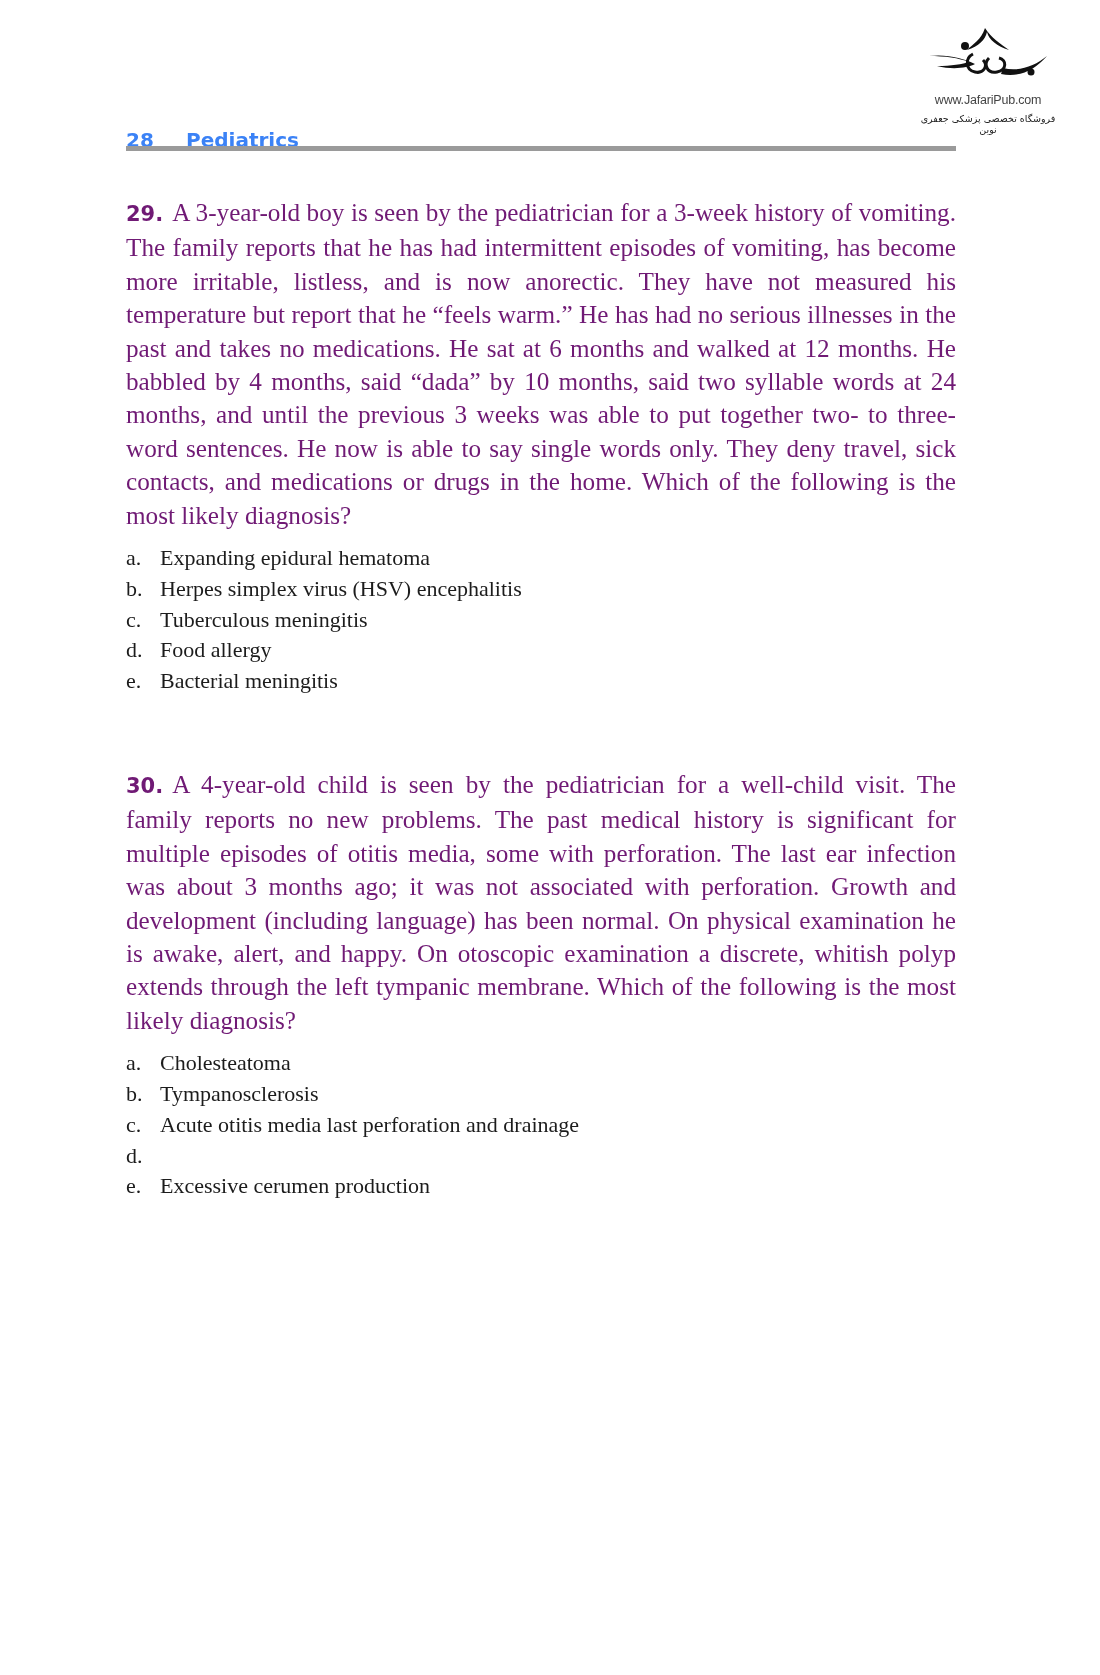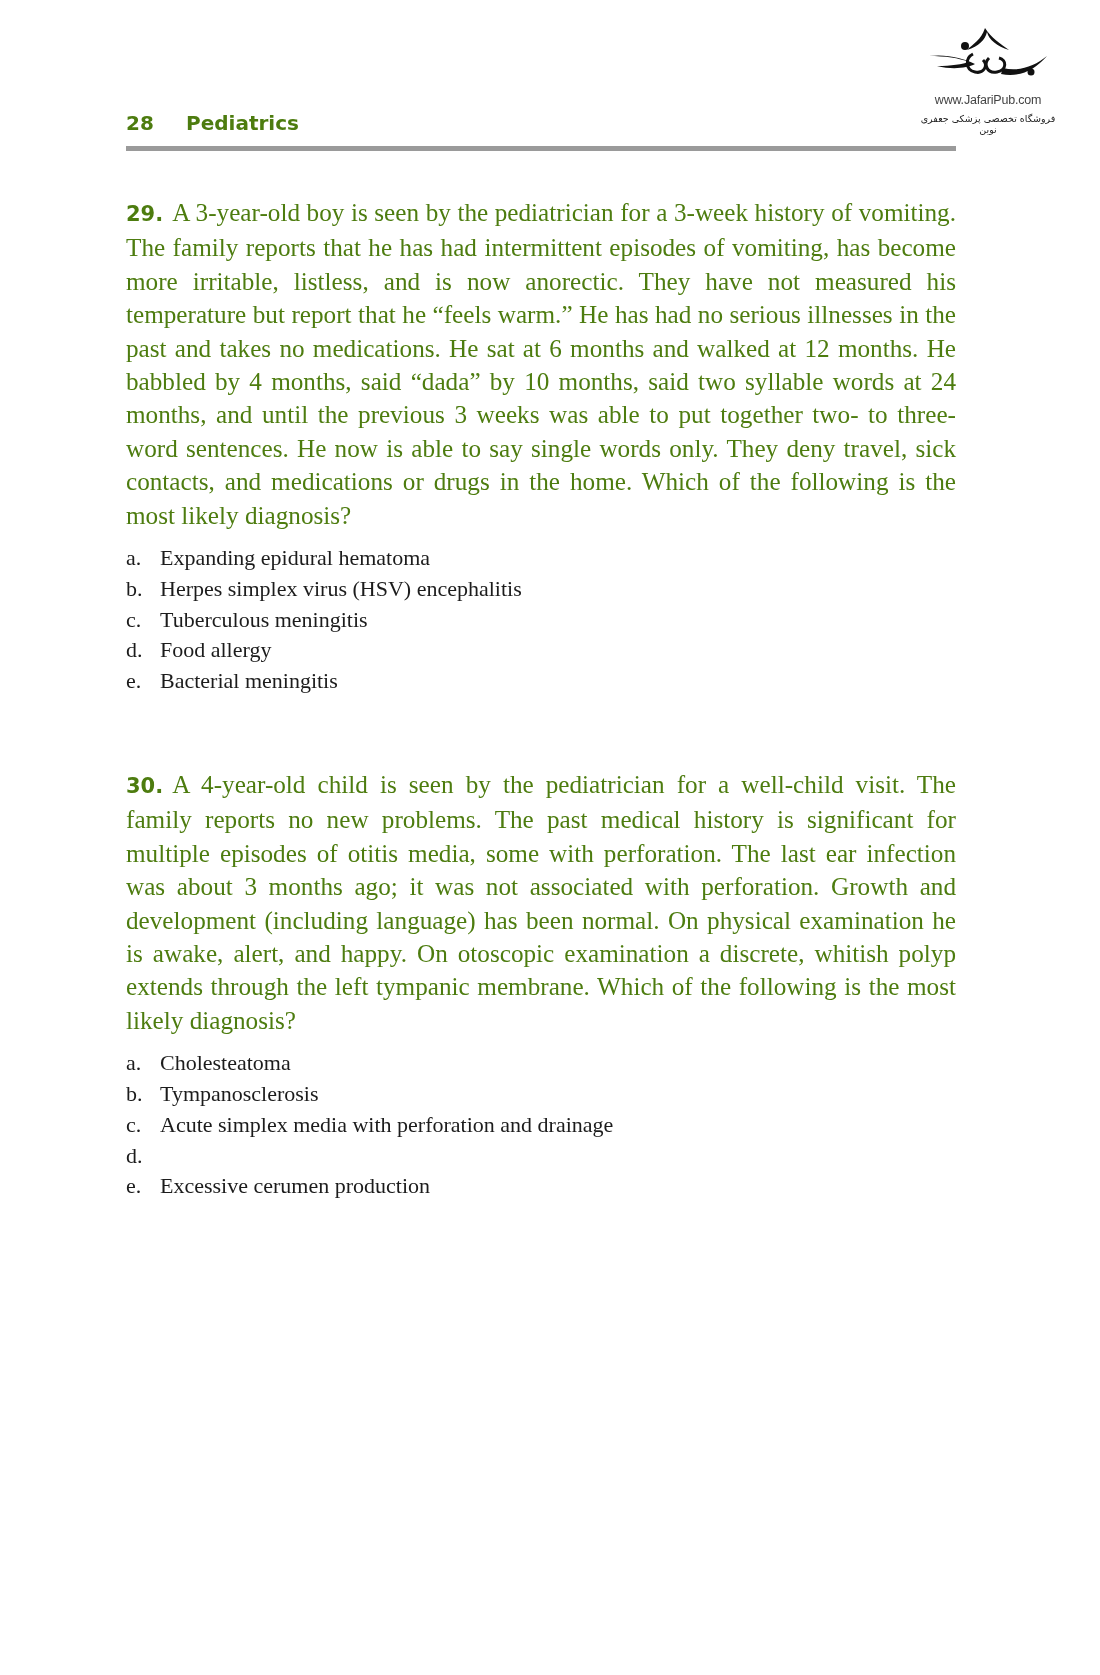--- a/index.html
+++ b/index.html
@@ -1,25 +1,25 @@
 <!DOCTYPE html>
 <html><head>
   <meta charset="utf-8">
   <style>
     html, body { margin: 0; padding: 0; background: #ffffff; }
     body { width: 1100px; height: 1675px; position: relative; overflow: hidden; color: #1a1a1a; }
     .logo { position: absolute; left: 918px; top: 24px; width: 140px; text-align: center; }
     .logo svg { display: block; margin: 0 auto; }
     .logo-url { font-family: "Liberation Sans", sans-serif; font-size: 12.5px; color: #444; margin-top: 9px; letter-spacing: -0.2px; }
     .logo-fa { font-family: "DejaVu Sans", sans-serif; font-size: 9.5px; color: #222; margin-top: 6px; direction: rtl; }
-    .running-head { position: absolute; left: 126px; top: 111px; font-family: "DejaVu Sans", sans-serif; font-weight: bold; font-size: 20px; color: #4d7c0f; }
+    .running-head { position: absolute; left: 126px; top: 128px; font-family: "DejaVu Sans", sans-serif; font-weight: bold; font-size: 20px; color: #3b82f6; }
     .running-head .pg { display: inline-block; width: 60px; }
     .rule { position: absolute; left: 126px; top: 146px; width: 830px; height: 5px; background: #9a9a9a; }
     .q { position: absolute; left: 126px; width: 830px; font-family: "Liberation Serif", serif; }
-    .stem { font-size: 25.2px; line-height: 33.4px; text-align: justify; color: #4d7c0f; hyphens: manual; }
+    .stem { font-size: 25.2px; line-height: 33.4px; text-align: justify; color: #701a75; hyphens: manual; }
     .num { font-family: "DejaVu Sans", sans-serif; font-weight: bold; font-size: 21px; margin-right: 9px; }
     .opts { margin-top: 11px; }
     .opt { display: flex; font-size: 22px; line-height: 30.8px; color: #1c1c1c; }
     .opt .letter { width: 34px; flex: none; }
     #q29 { top: 196px; }
     #q30 { top: 768px; }
   </style>
 </head>
 <body>
 
@@ -74,21 +74,21 @@
     <div class="opt">
         <span class="letter">a.</span>
         <span>Cholesteatoma</span>
       </div>
     <div class="opt">
         <span class="letter">b.</span>
         <span>Tympanosclerosis</span>
       </div>
     <div class="opt">
         <span class="letter">c.</span>
-        <span>Acute simplex media with perforation and drainage</span>
+        <span>Acute otitis media last perforation and drainage</span>
       </div>
     <div class="opt">
         <span class="letter">d.</span>
       </div>
     <div class="opt">
         <span class="letter">e.</span>
         <span>Excessive cerumen production</span>
       </div>
   </div>
 </div>

